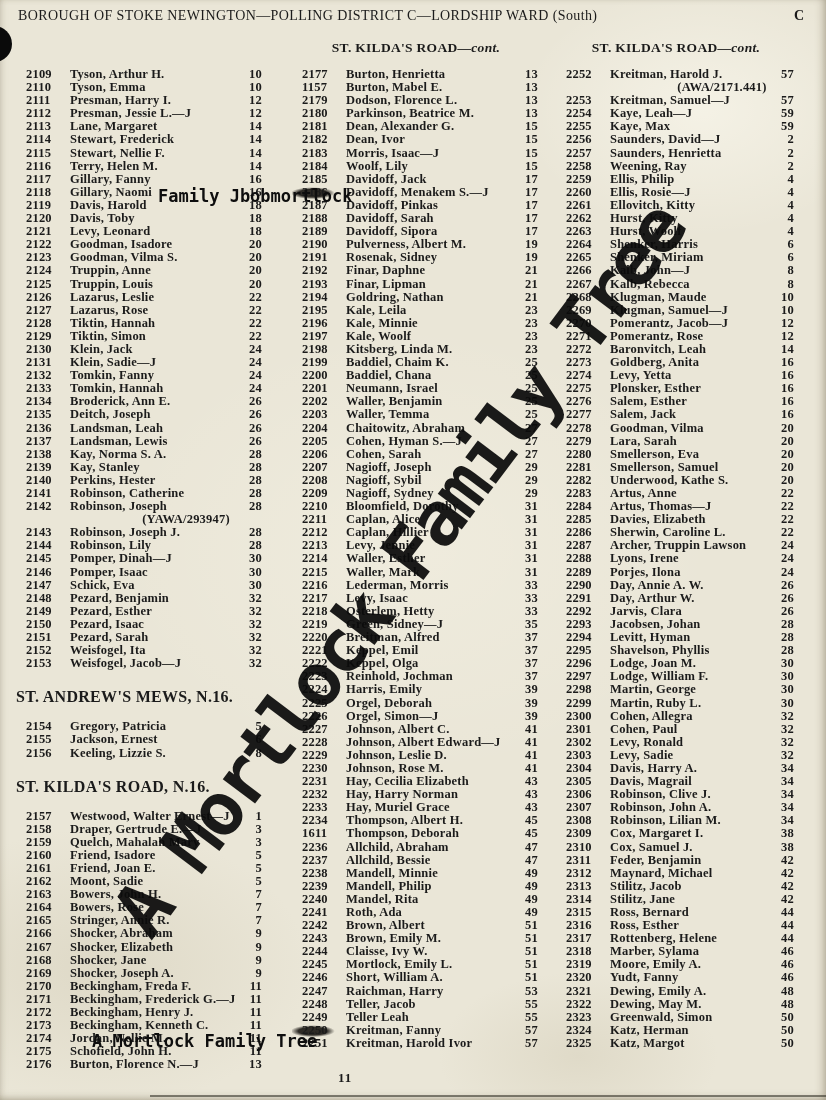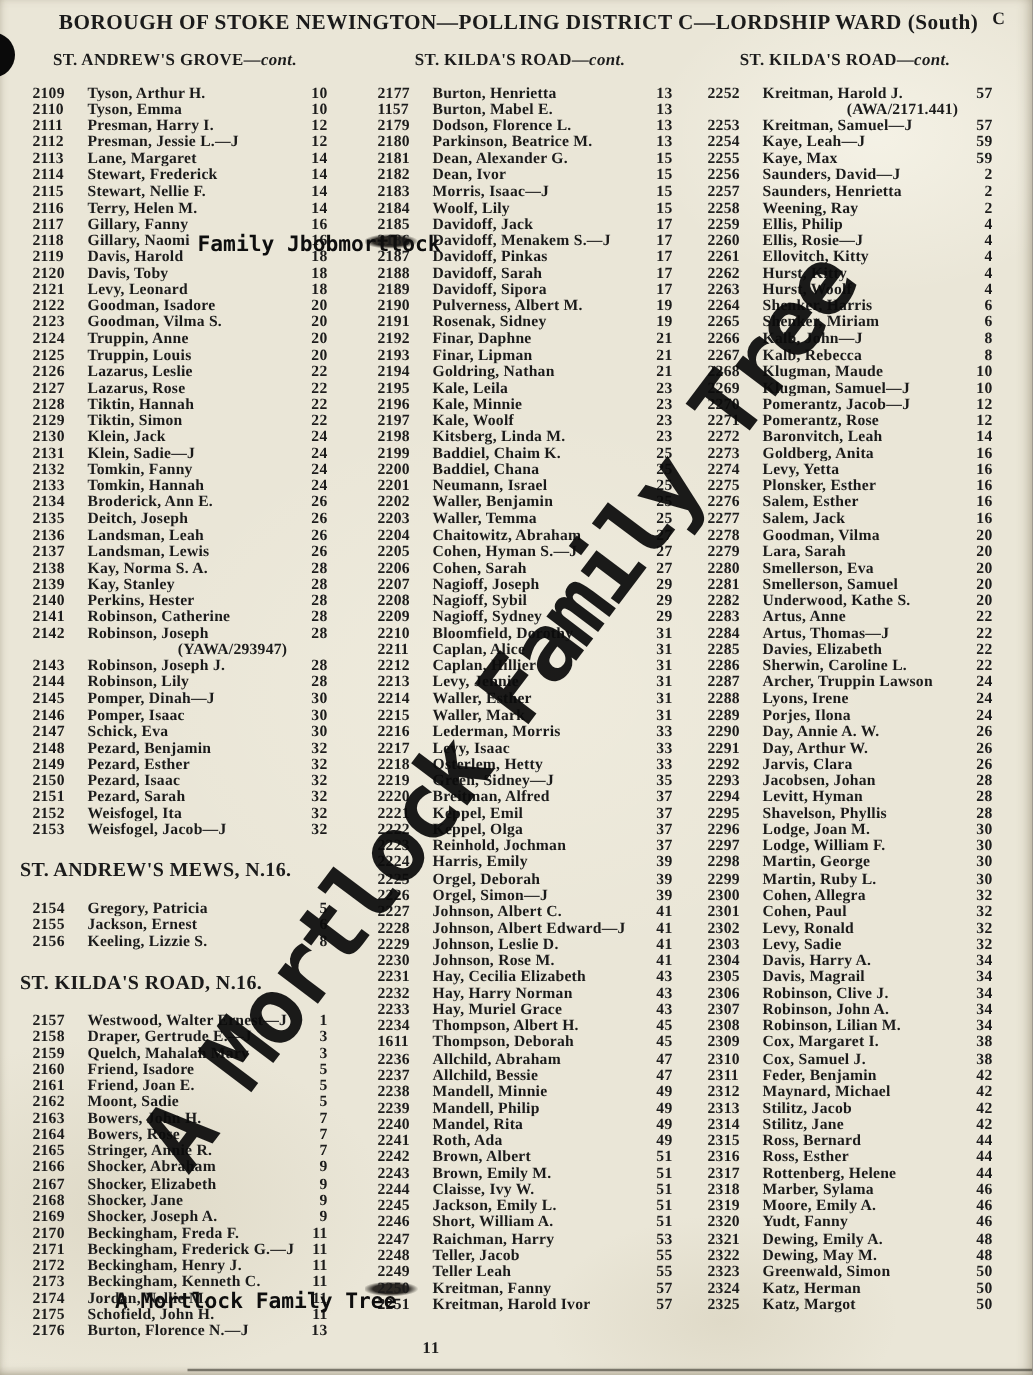--- a/index.html
+++ b/index.html
@@ -12,22 +12,22 @@
       radial-gradient(ellipse 300px 200px at 12% 88%, rgba(187,178,150,.25), rgba(0,0,0,0) 70%),
       radial-gradient(ellipse 260px 180px at 85% 10%, rgba(255,253,244,.5), rgba(0,0,0,0) 70%),
       radial-gradient(ellipse 400px 300px at 50% 50%, rgba(255,252,240,.25), rgba(0,0,0,0) 75%),
       radial-gradient(ellipse 200px 120px at 70% 96%, rgba(180,170,140,.2), rgba(0,0,0,0) 70%);
     box-shadow: inset -7px 0 10px -5px rgba(110,100,75,.45), inset 0 -5px 8px -4px rgba(110,100,75,.4), inset 4px 0 8px -5px rgba(110,100,75,.35);
     overflow:hidden;
     font-family:"Liberation Serif","DejaVu Serif",serif;
     color:#1b1b1b;
   }
   .hdr{
-    position:absolute;top:8px;left:47px;right:60px;
-    font-weight:bold;font-size:17px;letter-spacing:.4px;white-space:nowrap;
+    position:absolute;top:8px;left:18px;right:60px;
+    font-weight:normal;font-size:14px;letter-spacing:.4px;white-space:nowrap;
   }
   .hdr-corner{position:absolute;top:8px;right:22px;font-weight:bold;font-size:14px;}
   .col{position:absolute;top:68px;}
   .col-title{position:absolute;top:40px;text-align:center;font-weight:bold;font-size:13.5px;letter-spacing:.3px;white-space:nowrap;}
   .col-title .it{font-style:italic;font-weight:bold;}
   #col0,#t0{left:16px;width:248px;}
   #col1c,#t1{left:292px;width:248px;}
   #col2c,#t2{left:556px;width:240px;}
   .entry-row{display:flex;align-items:baseline;font-weight:bold;font-size:12.5px;line-height:13.1px;letter-spacing:.2px;}
   .no{width:46px;padding-left:10px;box-sizing:border-box;white-space:nowrap;}
@@ -57,23 +57,20 @@
 </style>
 </head>
 <body>
 
 <div id="page">
   <div class="ink-blob"></div>
 
   <div class="hdr">BOROUGH OF STOKE NEWINGTON—POLLING DISTRICT C—LORDSHIP WARD (South)</div>
   <div class="hdr-corner">C</div>
 
-  <div class="col-title" id="t0">
-    <span>ST. ANDREW'S GROVE</span><span class="it">—cont.</span>
-  </div>
   <div class="col-title" id="t1">
     <span>ST. KILDA'S ROAD</span><span class="it">—cont.</span>
   </div>
   <div class="col-title" id="t2">
     <span>ST. KILDA'S ROAD</span><span class="it">—cont.</span>
   </div>
 
   <div class="col" id="col0">
       <div class="entry-row">
         <span class="no">2109</span>
@@ -755,21 +752,21 @@
         <span class="nm">Brown, Emily M.</span>
         <span class="hs">51</span>
       </div>
       <div class="entry-row">
         <span class="no">2244</span>
         <span class="nm">Claisse, Ivy W.</span>
         <span class="hs">51</span>
       </div>
       <div class="entry-row">
         <span class="no">2245</span>
-        <span class="nm">Jackson, Emily L.</span>
+        <span class="nm">Mortlock, Emily L.</span>
         <span class="hs">51</span>
       </div>
       <div class="entry-row">
         <span class="no">2246</span>
         <span class="nm">Short, William A.</span>
         <span class="hs">51</span>
       </div>
       <div class="entry-row">
         <span class="no">2247</span>
         <span class="nm">Raichman, Harry</span>

